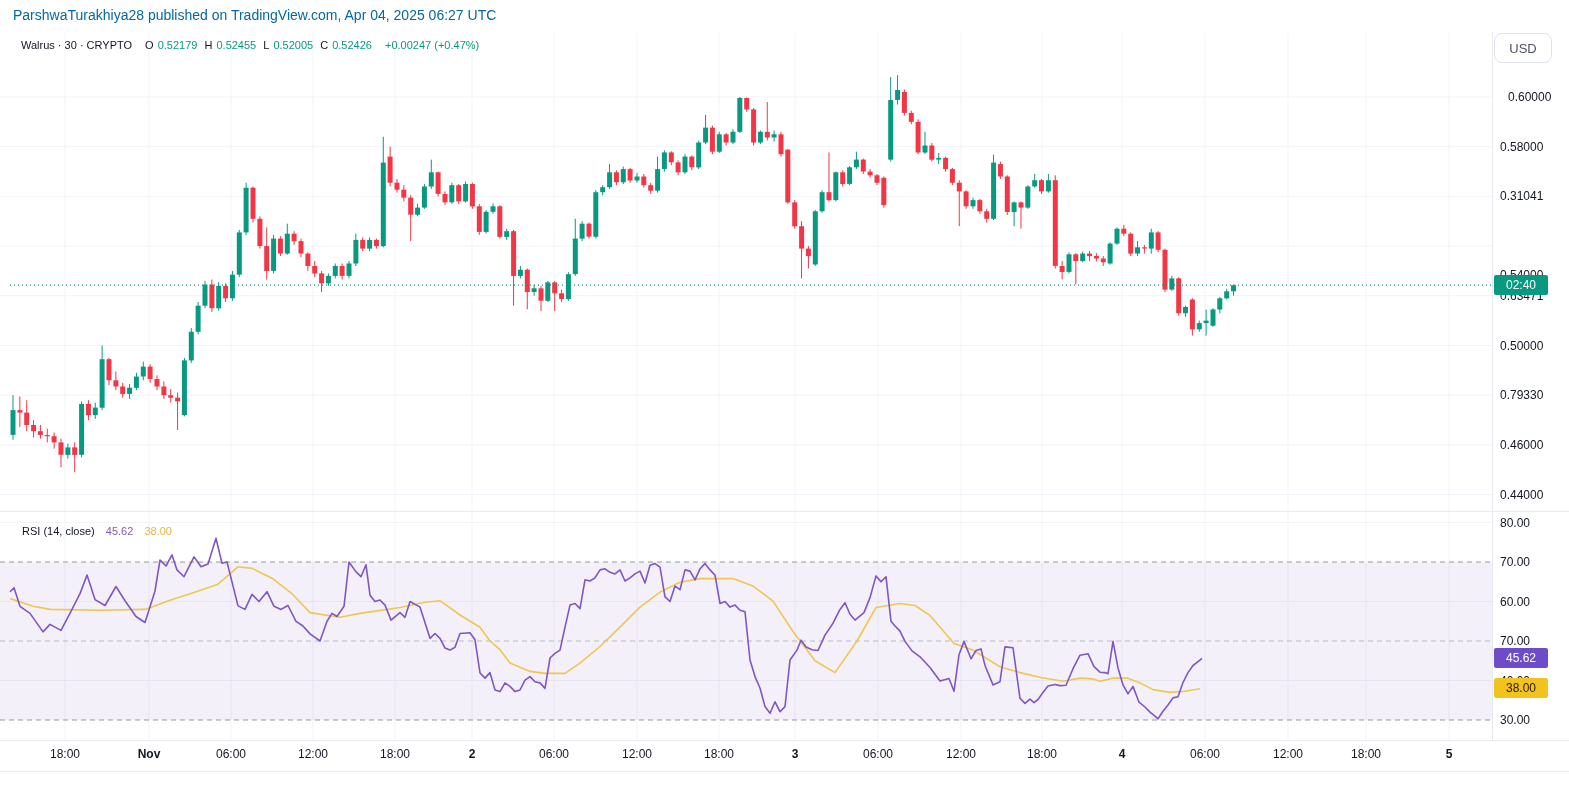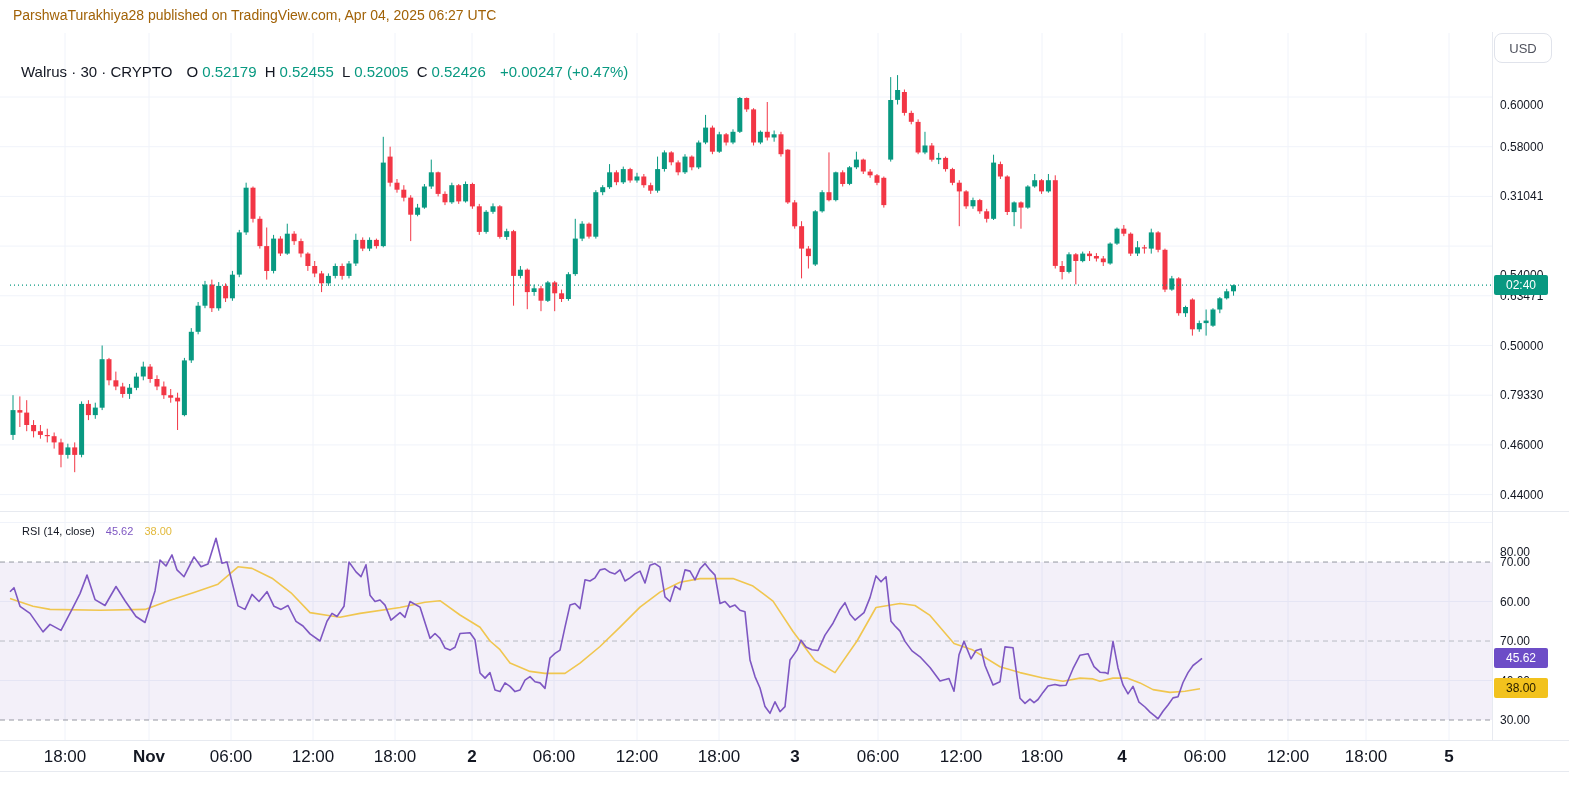--- a/index.html
+++ b/index.html
@@ -1,29 +1,29 @@
 <!DOCTYPE html>
 <html><head>
 <meta charset="utf-8">
 <style>
   html,body{margin:0;padding:0;background:#ffffff;width:1569px;height:810px;overflow:hidden;
     font-family:"Liberation Sans","DejaVu Sans",sans-serif;-webkit-font-smoothing:antialiased;}
   #stage{position:relative;width:1569px;height:810px;background:#fff;}
   #chart-svg{position:absolute;left:0;top:0;}
-  .hdr{position:absolute;left:13px;top:7px;font-size:14px;color:#a16207;letter-spacing:0;}
-  .legend{position:absolute;left:21px;top:39px;font-size:15px;color:#131722;white-space:nowrap;margin-top:24px;}
+  .hdr{position:absolute;left:13px;top:7px;font-size:14px;color:#0369a1;letter-spacing:0;}
+  .legend{position:absolute;left:21px;top:39px;font-size:11px;color:#131722;white-space:nowrap;}
   .legend span{margin-right:4px;}
   .legend .sym{margin-right:10px;}
   .legend .val{color:#089981;}
   .legend .chg{color:#089981;margin-left:6px;}
   .usd-btn{position:absolute;left:1494px;top:33px;width:58px;height:30px;border:1px solid #e0e3eb;
     border-radius:8px;display:flex;align-items:center;justify-content:center;font-size:13px;
     color:#50535e;background:#fff;box-sizing:border-box;}
   .axis-label{position:absolute;left:1500px;font-size:12px;color:#131722;}
-  .time-label{position:absolute;top:747px;font-size:17px;color:#131722;transform:translateX(-50%);}
+  .time-label{position:absolute;top:747px;font-size:12px;color:#131722;transform:translateX(-50%);}
   .time-label.bold{font-weight:bold;}
   .badge{position:absolute;left:1494px;height:20px;min-width:54px;border-radius:2px;display:flex;
     align-items:center;justify-content:center;font-size:12px;}
   .rsi-legend{position:absolute;left:22px;top:525px;font-size:11px;color:#131722;white-space:nowrap;}
   .rsi-legend .v1{color:#7e57c2;margin-left:8px;}
   .rsi-legend .v2{color:#e2b93b;margin-left:8px;}
   .footer-bar{position:absolute;left:0;top:772px;width:1569px;height:38px;background:#fff;}
   .sep{position:absolute;background:#e7eaf0;}
 </style>
 </head>
@@ -437,32 +437,32 @@
     <span>O</span><span class="val">0.52179</span>
     <span>H</span><span class="val">0.52455</span>
     <span>L</span><span class="val">0.52005</span>
     <span>C</span><span class="val">0.52426</span>
     <span class="chg">+0.00247 (+0.47%)</span>
   </div>
 
   <div class="usd-btn">USD</div>
 
   <div id="price-axis">
-      <div class="axis-label" style="top: 98px;">0.60000</div>
+      <div class="axis-label" style="top: 90px; margin-left: 8px;">0.60000</div>
       <div class="axis-label" style="top: 139.7px;">0.58000</div>
       <div class="axis-label" style="top: 189.4px;">0.31041</div>
       <div class="axis-label" style="top: 239.1px; margin-top: 29px;">0.54000</div>
       <div class="axis-label" style="top: 288.8px;">0.63471</div>
       <div class="axis-label" style="top: 338.5px;">0.50000</div>
       <div class="axis-label" style="top: 388.2px;">0.79330</div>
       <div class="axis-label" style="top: 437.9px;">0.46000</div>
       <div class="axis-label" style="top: 487.6px;">0.44000</div>
     </div>
   <div id="rsi-axis">
-      <div class="axis-label" style="top: 545px;">80.00</div>
+      <div class="axis-label" style="top: 516px;">80.00</div>
       <div class="axis-label" style="top: 555.04px;">70.00</div>
       <div class="axis-label" style="top: 594.53px;">60.00</div>
       <div class="axis-label" style="top: 634.02px;">70.00</div>
       <div class="axis-label" style="top: 673.51px;">40.00</div>
       <div class="axis-label" style="top: 713px;">30.00</div>
     </div>
   <div id="time-axis">
       <div class="time-label" style="left: 65px;">18:00</div>
       <div class="time-label bold" style="left: 149px;">Nov</div>
       <div class="time-label" style="left: 231px;">06:00</div>

